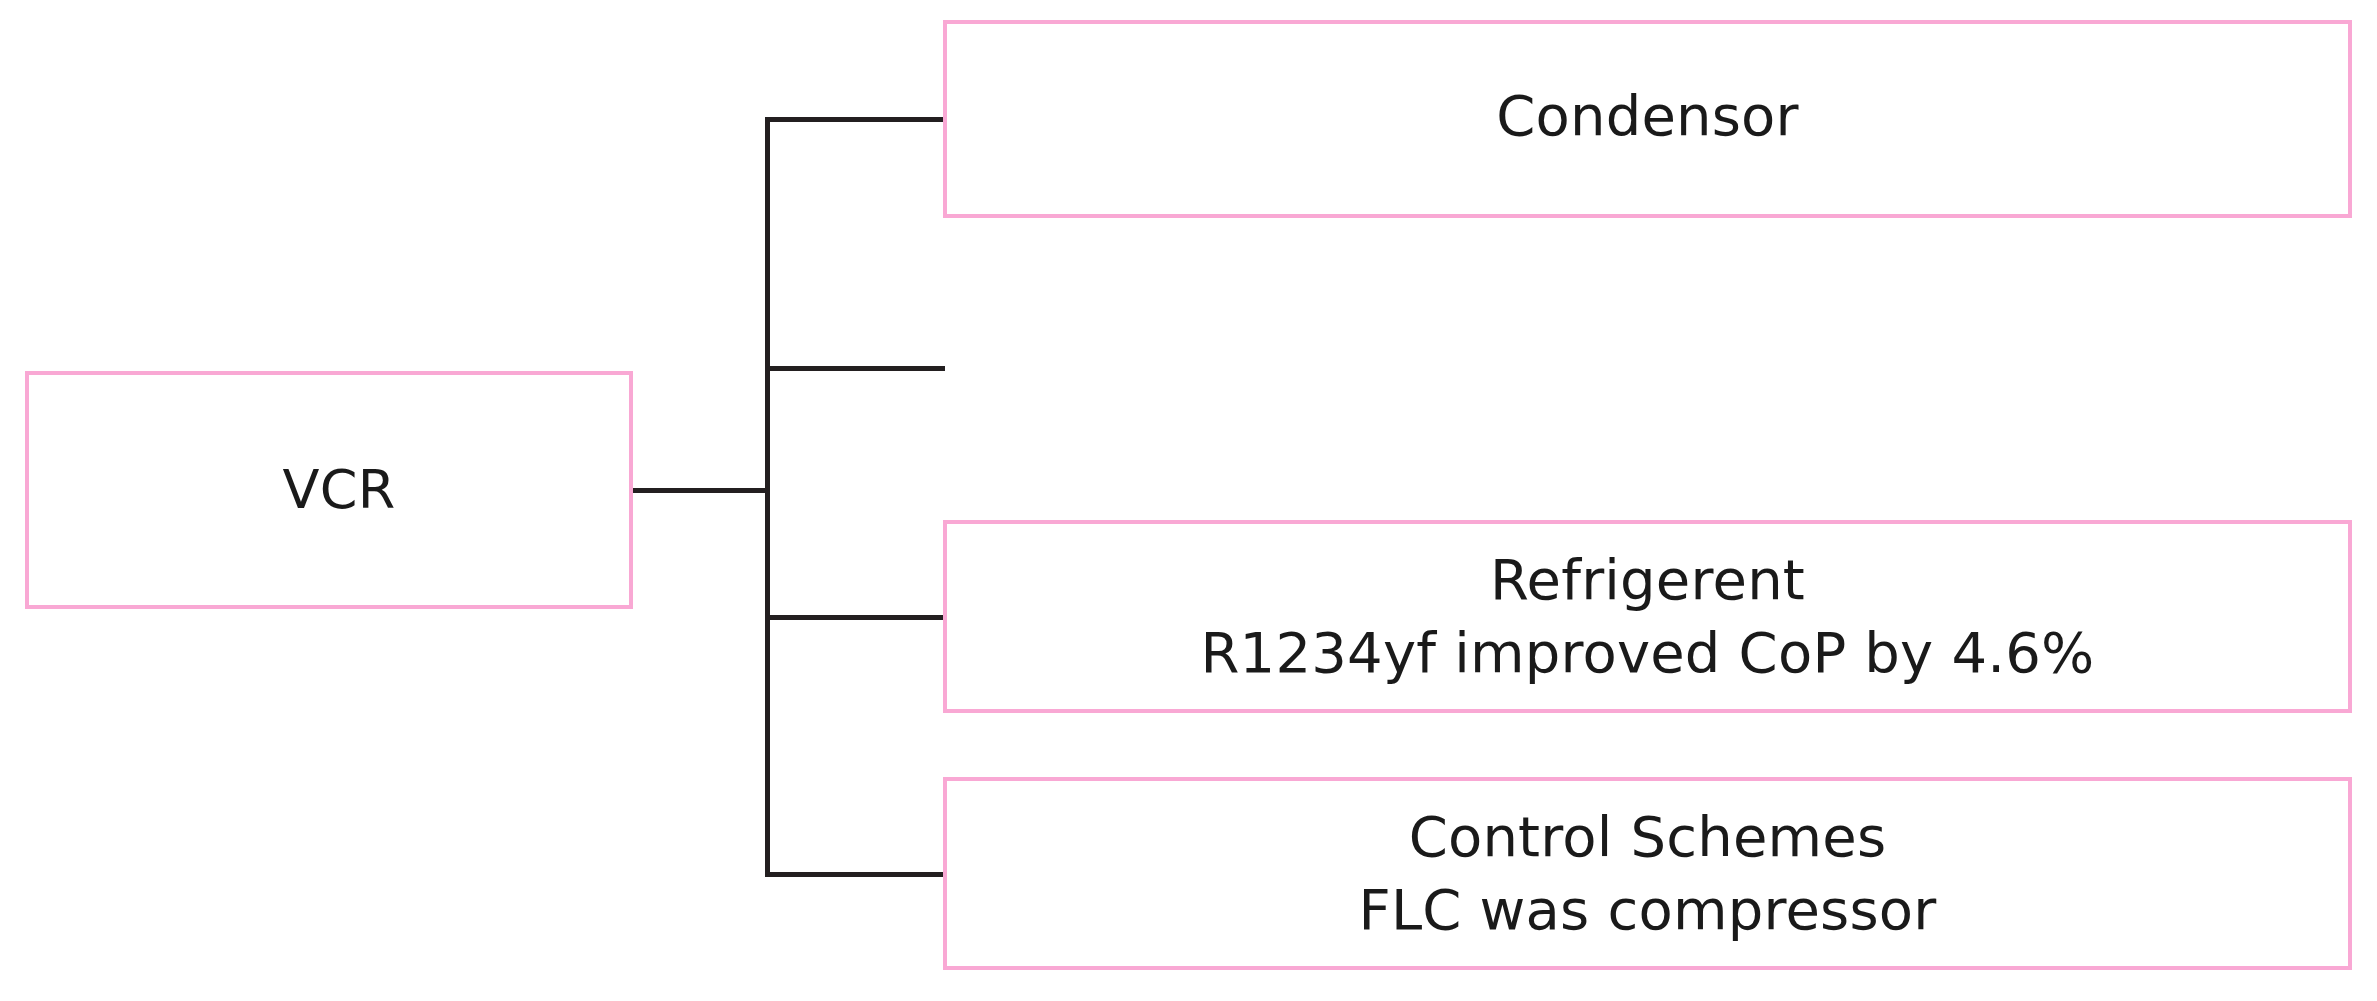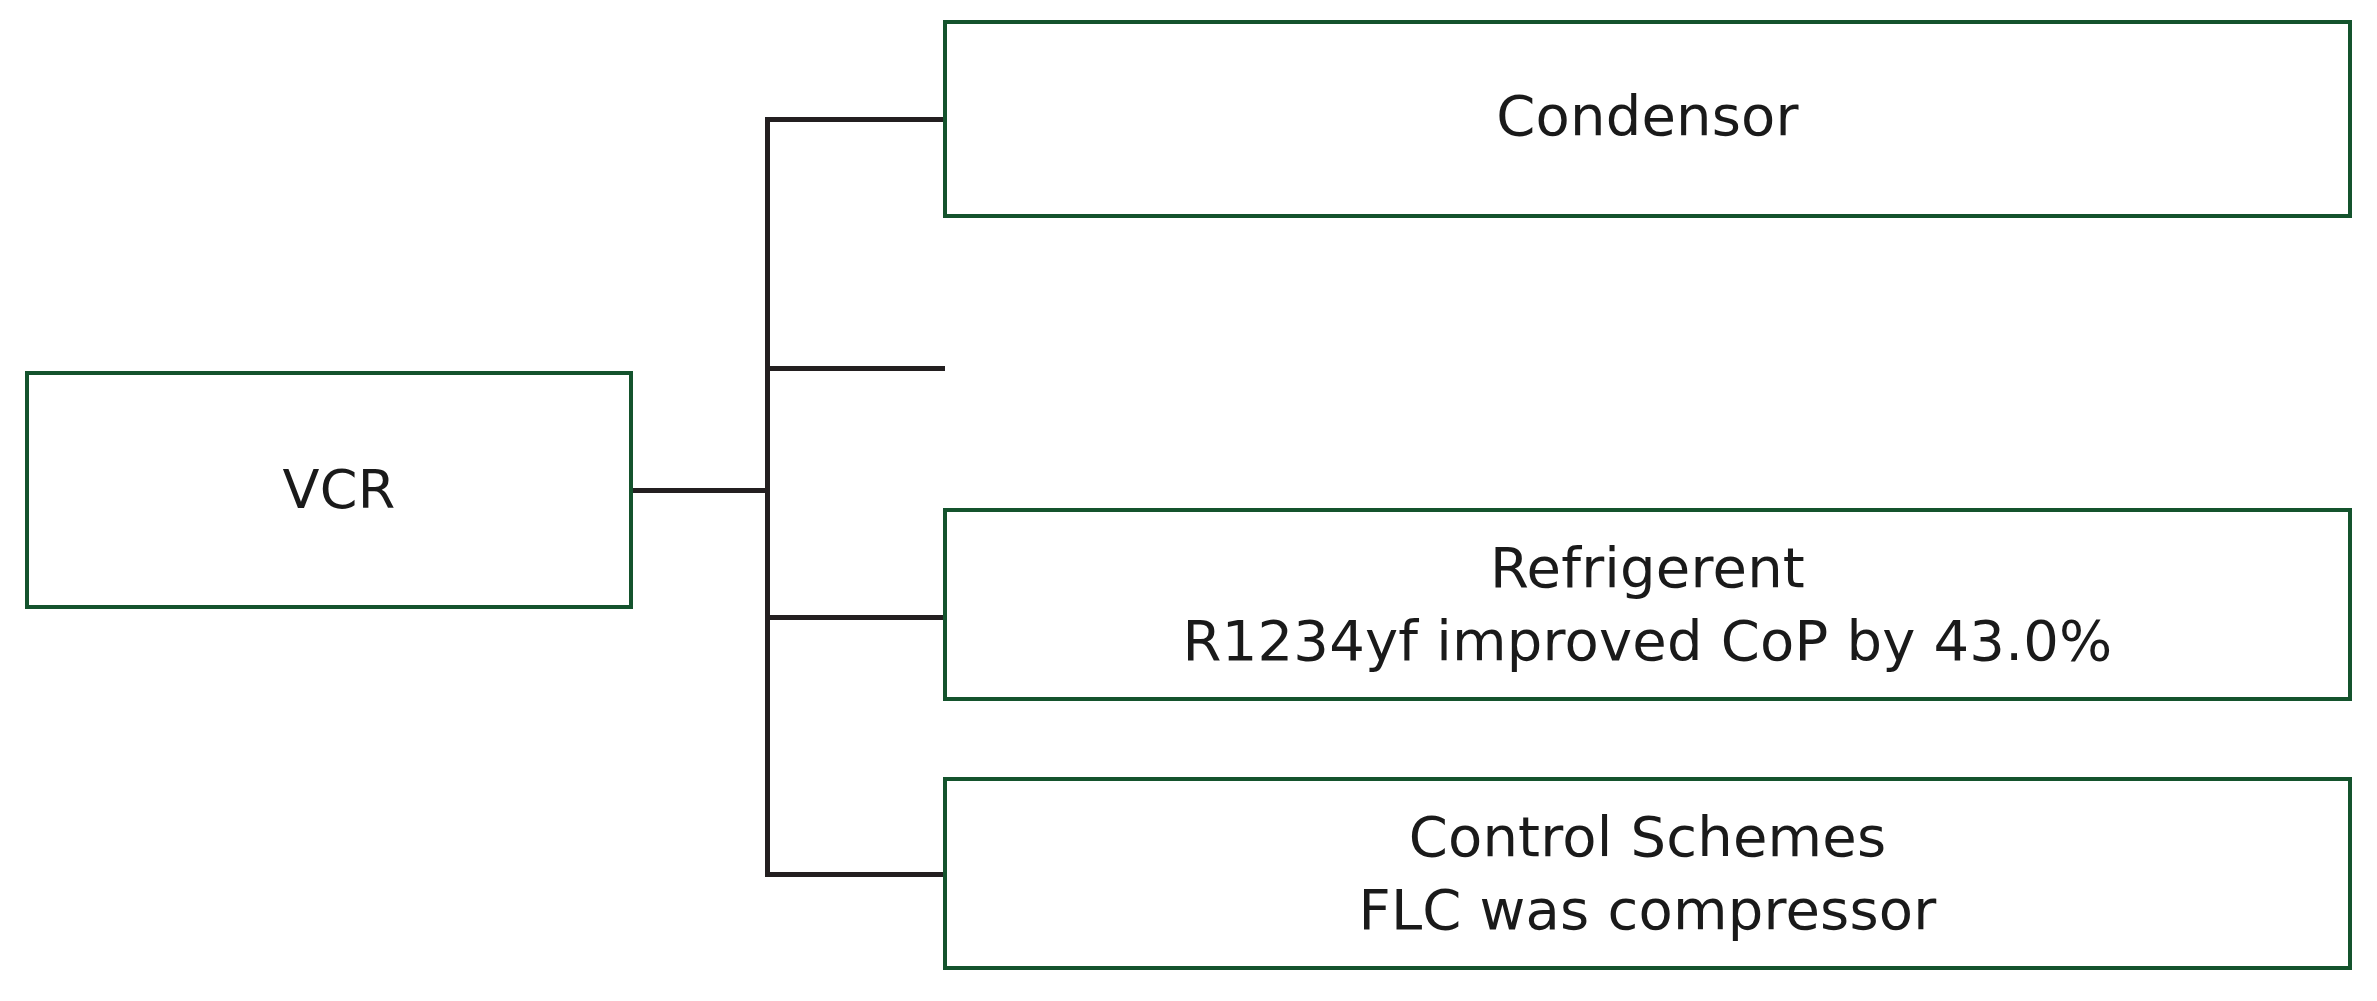--- a/index.html
+++ b/index.html
@@ -17,21 +17,21 @@
     width: 2377px;
     height: 1001px;
     background: #ffffff;
     overflow: hidden;
   }
 
   
   .node-box {
     position: absolute;
     box-sizing: border-box;
-    border: 4px solid #14532d;
+    border: 4px solid #f9a8d4;
     background: #ffffff;
     display: flex;
     flex-direction: column;
     align-items: center;
     justify-content: center;
     text-align: center;
     line-height: 1.18;
   }
   .node-box .line {
     display: block;
@@ -59,21 +59,21 @@
   }
   .leaf-box .line {
     font-size: 56px;
   }
   .leaf-box .line.title {
     margin-bottom: 6px;
   }
 
   #node-leaf-0 { top: 20px;  height: 198px; }
   #node-leaf-1 { top: 272px; height: 190px; }
-  #node-leaf-2 { top: 508px; height: 193px; }
+  #node-leaf-2 { top: 520px; height: 193px; }
   #node-leaf-3 { top: 777px; height: 193px; }
 
   
   .connector {
     position: absolute;
     background: #231f20;
   }
   .connector.h { height: 5px; }
   .connector.v { width: 5px; }
 
@@ -123,21 +123,21 @@
     <span class="line title">VCR</span>
   </div>
 
   <div class="node-box leaf-box" id="node-leaf-0">
     <span class="line title">Condensor</span>
   </div>
 
 
   <div class="node-box leaf-box" id="node-leaf-2">
     <span class="line title">Refrigerent</span>
-    <span class="line detail">R1234yf improved CoP by 43.0%</span>
+    <span class="line detail">R1234yf improved CoP by 4.6%</span>
   </div>
 
   <div class="node-box leaf-box" id="node-leaf-3">
     <span class="line title">Control Schemes</span>
     <span class="line detail">FLC was compressor</span>
   </div>
 
 </div>
 
 </body></html>

